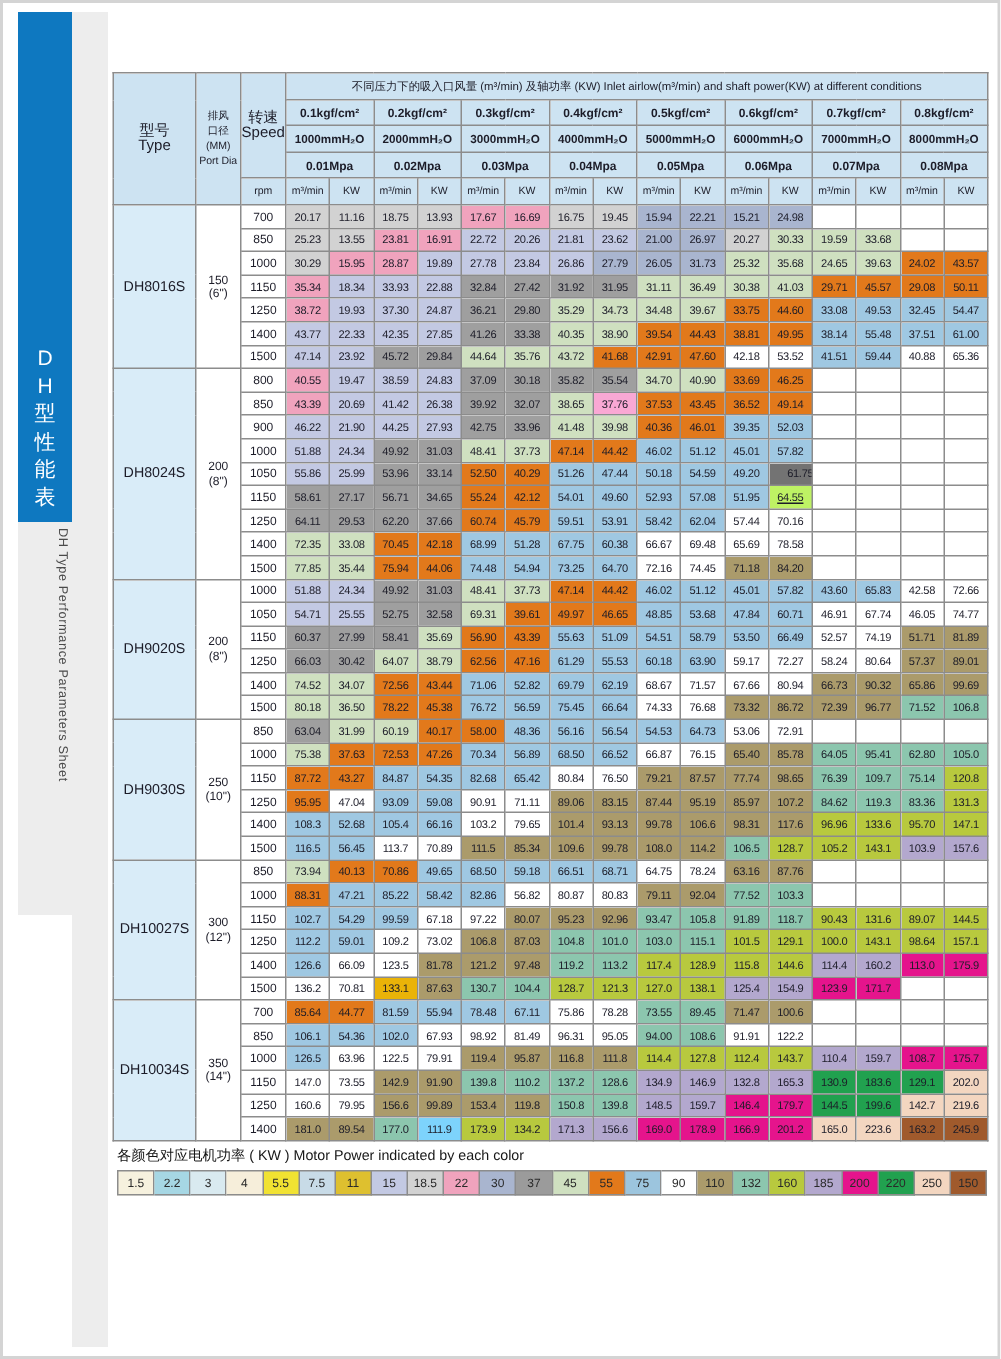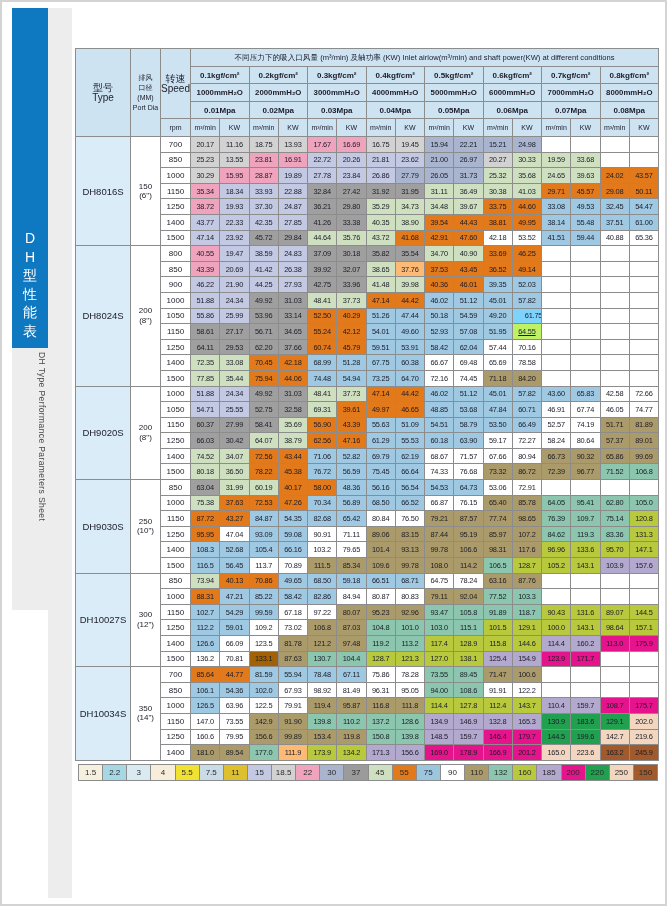--- a/index.html
+++ b/index.html
@@ -308,21 +308,21 @@
         </tr>
         <tr>
           <td class="speed">850</td>
           <td class="val" style="background: rgb(240, 163, 189);">43.39</td>
           <td class="val" style="background: rgb(195, 201, 227);">20.69</td>
           <td class="val" style="background: rgb(195, 201, 227);">41.42</td>
           <td class="val" style="background: rgb(195, 201, 227);">26.38</td>
           <td class="val" style="background: rgb(159, 159, 159);">39.92</td>
           <td class="val" style="background: rgb(159, 159, 159);">32.07</td>
           <td class="val" style="background: rgb(207, 224, 192);">38.65</td>
-          <td class="val" style="background: #fdba74;">37.76</td>
+          <td class="val" style="background: #f9a8d4;">37.76</td>
           <td class="val" style="background: rgb(226, 121, 27);">37.53</td>
           <td class="val" style="background: rgb(226, 121, 27);">43.45</td>
           <td class="val" style="background: rgb(226, 121, 27);">36.52</td>
           <td class="val" style="background: rgb(226, 121, 27);">49.14</td>
           <td class="val"></td>
           <td class="val"></td>
           <td class="val"></td>
           <td class="val"></td>
         </tr>
         <tr>
@@ -369,21 +369,21 @@
           <td class="val" style="background: rgb(195, 201, 227);">25.99</td>
           <td class="val" style="background: rgb(159, 159, 159);">53.96</td>
           <td class="val" style="background: rgb(159, 159, 159);">33.14</td>
           <td class="val" style="background: rgb(226, 121, 27);">52.50</td>
           <td class="val" style="background: rgb(226, 121, 27);">40.29</td>
           <td class="val" style="background: rgb(159, 200, 226);">51.26</td>
           <td class="val" style="background: rgb(159, 200, 226);">47.44</td>
           <td class="val" style="background: rgb(159, 200, 226);">50.18</td>
           <td class="val" style="background: rgb(159, 200, 226);">54.59</td>
           <td class="val" style="background: rgb(159, 200, 226);">49.20</td>
-          <td class="val" style="background: #7dd3fc; padding-left: 12px;">61.75</td>
+          <td class="val" style="background: #737373; padding-left: 12px;">61.75</td>
           <td class="val"></td>
           <td class="val"></td>
           <td class="val"></td>
           <td class="val"></td>
         </tr>
         <tr>
           <td class="speed">1150</td>
           <td class="val" style="background: rgb(159, 159, 159);">58.61</td>
           <td class="val" style="background: rgb(159, 159, 159);">27.17</td>
           <td class="val" style="background: rgb(159, 159, 159);">56.71</td>
@@ -714,21 +714,21 @@
           <td class="val"></td>
           <td class="val"></td>
         </tr>
         <tr>
           <td class="speed">1000</td>
           <td class="val" style="background: rgb(226, 121, 27);">88.31</td>
           <td class="val" style="background: rgb(159, 200, 226);">47.21</td>
           <td class="val" style="background: rgb(159, 200, 226);">85.22</td>
           <td class="val" style="background: rgb(159, 200, 226);">58.42</td>
           <td class="val" style="background: rgb(159, 200, 226);">82.86</td>
-          <td class="val">84.94</td>
+          <td class="val">56.82</td>
           <td class="val">80.87</td>
           <td class="val">80.83</td>
           <td class="val" style="background: rgb(171, 155, 107);">79.11</td>
           <td class="val" style="background: rgb(171, 155, 107);">92.04</td>
           <td class="val" style="background: rgb(140, 198, 174);">77.52</td>
           <td class="val" style="background: rgb(140, 198, 174);">103.3</td>
           <td class="val"></td>
           <td class="val"></td>
           <td class="val"></td>
           <td class="val"></td>
@@ -787,21 +787,21 @@
           <td class="val" style="background: rgb(184, 201, 62);">144.6</td>
           <td class="val" style="background: rgb(179, 168, 206);">114.4</td>
           <td class="val" style="background: rgb(179, 168, 206);">160.2</td>
           <td class="val" style="background: rgb(229, 20, 140);">113.0</td>
           <td class="val" style="background: rgb(229, 20, 140);">175.9</td>
         </tr>
         <tr>
           <td class="speed">1500</td>
           <td class="val">136.2</td>
           <td class="val">70.81</td>
-          <td class="val" style="background: #a16207;">133.1</td>
+          <td class="val" style="background: #eab308;">133.1</td>
           <td class="val" style="background: rgb(171, 155, 107);">87.63</td>
           <td class="val" style="background: rgb(140, 198, 174);">130.7</td>
           <td class="val" style="background: rgb(140, 198, 174);">104.4</td>
           <td class="val" style="background: rgb(184, 201, 62);">128.7</td>
           <td class="val" style="background: rgb(184, 201, 62);">121.3</td>
           <td class="val" style="background: rgb(184, 201, 62);">127.0</td>
           <td class="val" style="background: rgb(184, 201, 62);">138.1</td>
           <td class="val" style="background: rgb(179, 168, 206);">125.4</td>
           <td class="val" style="background: rgb(179, 168, 206);">154.9</td>
           <td class="val" style="background: rgb(229, 20, 140);">123.9</td>
@@ -905,39 +905,40 @@
           <td class="val" style="background: rgb(33, 161, 79);">144.5</td>
           <td class="val" style="background: rgb(33, 161, 79);">199.6</td>
           <td class="val" style="background: rgb(243, 214, 192);">142.7</td>
           <td class="val" style="background: rgb(243, 214, 192);">219.6</td>
         </tr>
         <tr>
           <td class="speed">1400</td>
           <td class="val" style="background: rgb(171, 155, 107);">181.0</td>
           <td class="val" style="background: rgb(171, 155, 107);">89.54</td>
           <td class="val" style="background: rgb(140, 198, 174);">177.0</td>
-          <td class="val" style="background: #fdba74;">111.9</td>
+          <td class="val" style="background: #7dd3fc;">111.9</td>
           <td class="val" style="background: rgb(184, 201, 62);">173.9</td>
           <td class="val" style="background: rgb(184, 201, 62);">134.2</td>
           <td class="val" style="background: rgb(179, 168, 206);">171.3</td>
           <td class="val" style="background: rgb(179, 168, 206);">156.6</td>
           <td class="val" style="background: rgb(229, 20, 140);">169.0</td>
           <td class="val" style="background: rgb(229, 20, 140);">178.9</td>
           <td class="val" style="background: rgb(229, 20, 140);">166.9</td>
           <td class="val" style="background: rgb(229, 20, 140);">201.2</td>
           <td class="val" style="background: rgb(243, 214, 192);">165.0</td>
           <td class="val" style="background: rgb(243, 214, 192);">223.6</td>
           <td class="val" style="background: rgb(160, 90, 44);">163.2</td>
           <td class="val" style="background: rgb(160, 90, 44);">245.9</td>
         </tr>
       </tbody>
   </table>
 </div>
 
 <div class="legend">
+  <div class="legend-title">各颜色对应电机功率 ( KW ) Motor Power indicated by each color</div>
   <div class="legend-row" id="legend-row">
       <div class="legend-swatch" style="background: rgb(246, 241, 222);">1.5</div>
       <div class="legend-swatch" style="background: rgb(166, 215, 228);">2.2</div>
       <div class="legend-swatch" style="background: rgb(217, 234, 240);">3</div>
       <div class="legend-swatch" style="background: rgb(246, 238, 218);">4</div>
       <div class="legend-swatch" style="background: rgb(241, 226, 50);">5.5</div>
       <div class="legend-swatch" style="background: rgb(200, 219, 231);">7.5</div>
       <div class="legend-swatch" style="background: rgb(222, 192, 47);">11</div>
       <div class="legend-swatch" style="background: rgb(195, 201, 227);">15</div>
       <div class="legend-swatch" style="background: rgb(210, 210, 210);">18.5</div>

